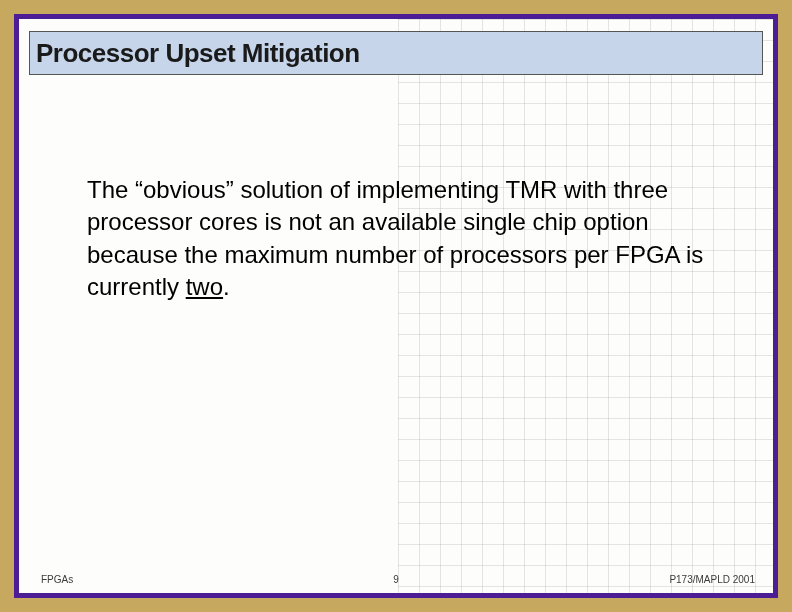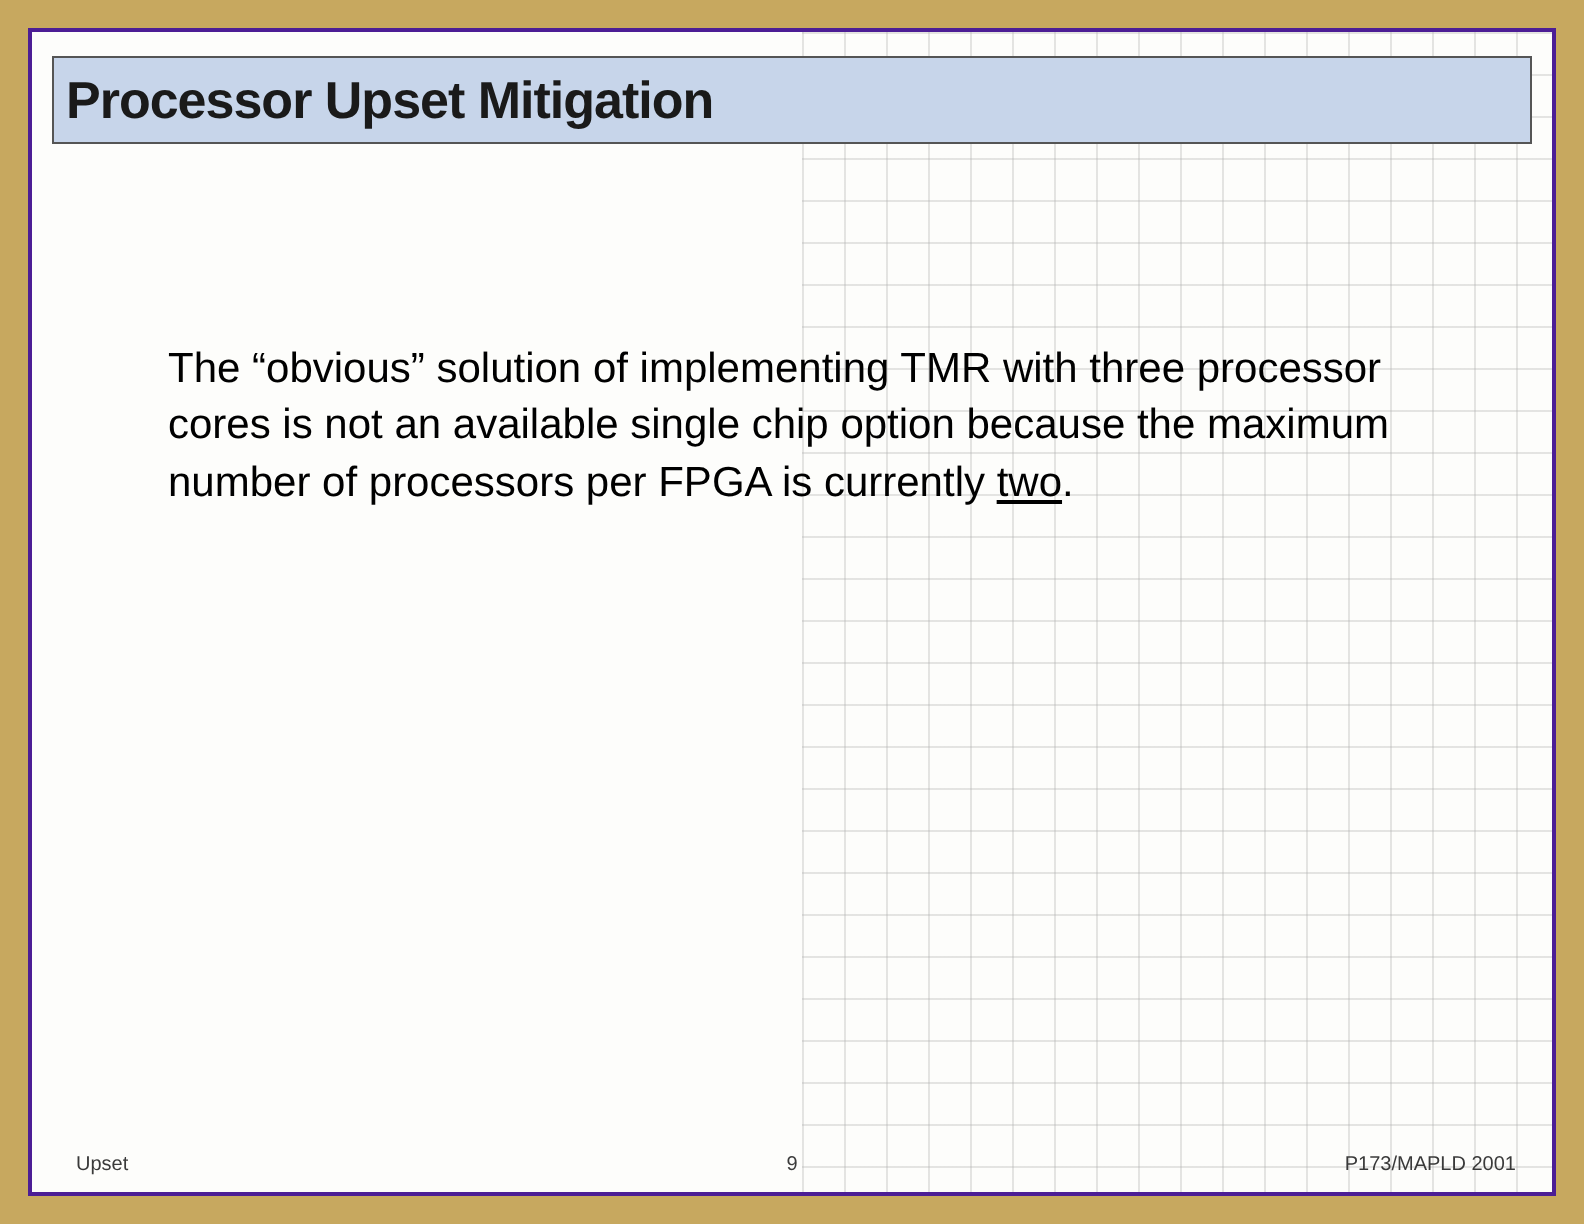--- a/index.html
+++ b/index.html
@@ -7,21 +7,21 @@
   .slide {
     width: 792px;
     height: 612px;
     background: #fdfdfb;
     border: 14px solid #c7a85f;
     position: relative;
   }
   .inner {
     position: absolute;
     top: 0; left: 0; right: 0; bottom: 0;
-    border: 2px solid #4c1d95;
+    border: 5px solid #4c1d95;
   }
   .grid-area {
     position: absolute;
     top: 0;
     right: 0;
     width: 375px;
     height: 100%;
     background-image:
       linear-gradient(to right, rgba(180,180,180,0.35) 1px, transparent 1px),
       linear-gradient(to bottom, rgba(180,180,180,0.35) 1px, transparent 1px);
@@ -46,21 +46,21 @@
     color: #1a1a1a;
     letter-spacing: -0.5px;
   }
   .content {
     position: absolute;
     top: 155px;
     left: 68px;
     right: 60px;
   }
   .para {
-    font-size: 21px;
+    font-size: 24px;
     line-height: 1.35;
     color: #000;
     margin-bottom: 42px;
   }
   .underline {
     text-decoration: underline;
   }
   .footer {
     position: absolute;
     bottom: 8px;
@@ -86,18 +86,18 @@
       <span class="title-text">Processor Upset Mitigation</span>
     </div>
 
     <div class="content">
       <p class="para">
         <span>The “obvious” solution of implementing TMR with three processor cores is not an available single chip option because the maximum number of processors per FPGA is currently </span><span class="underline">two</span><span>.</span>
       </p>
     </div>
 
     <div class="footer">
-      <span>Upset</span>
+      <span>FPGAs</span>
       <span class="center">9</span>
       <span>P173/MAPLD 2001</span>
     </div>
   </div>
 </div>
 
 </body></html>

